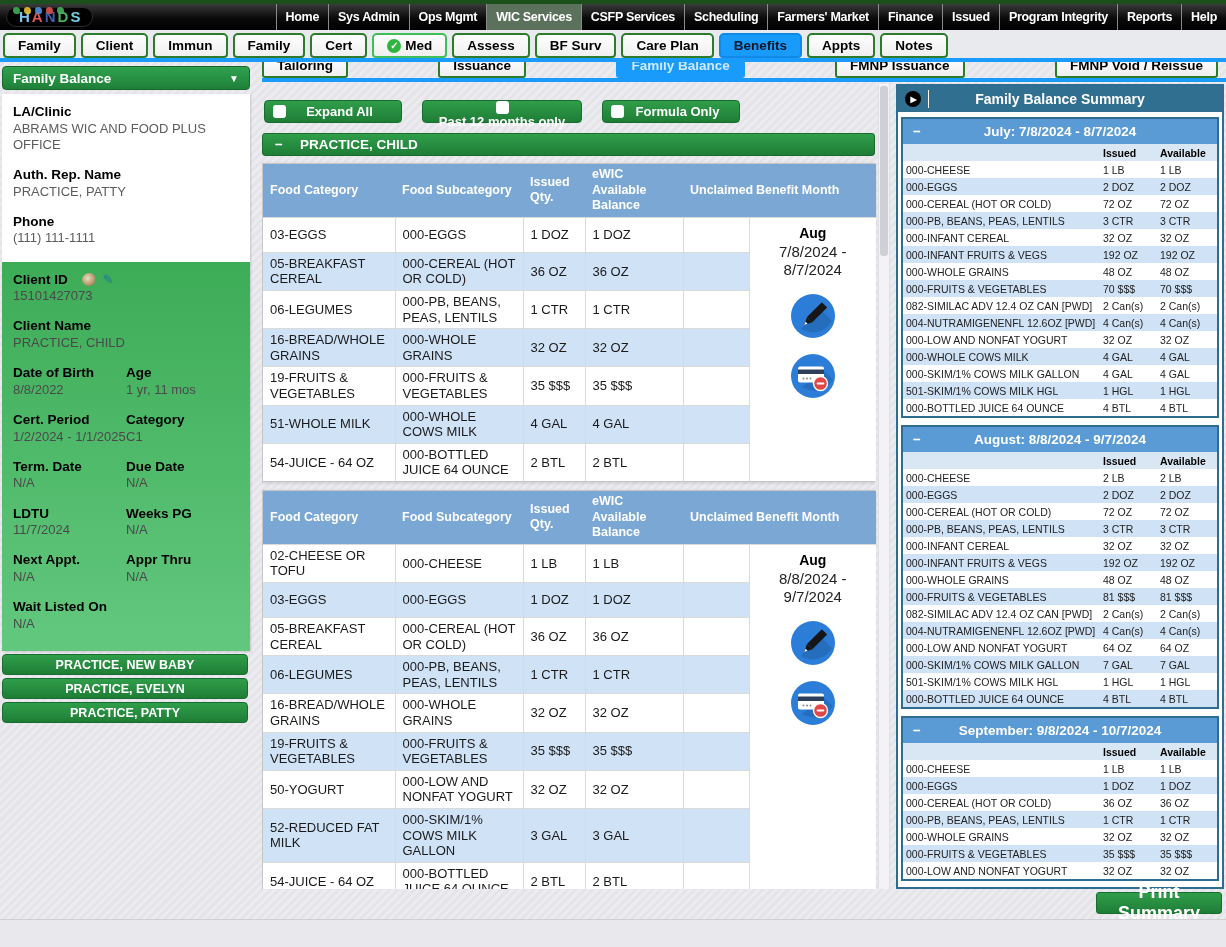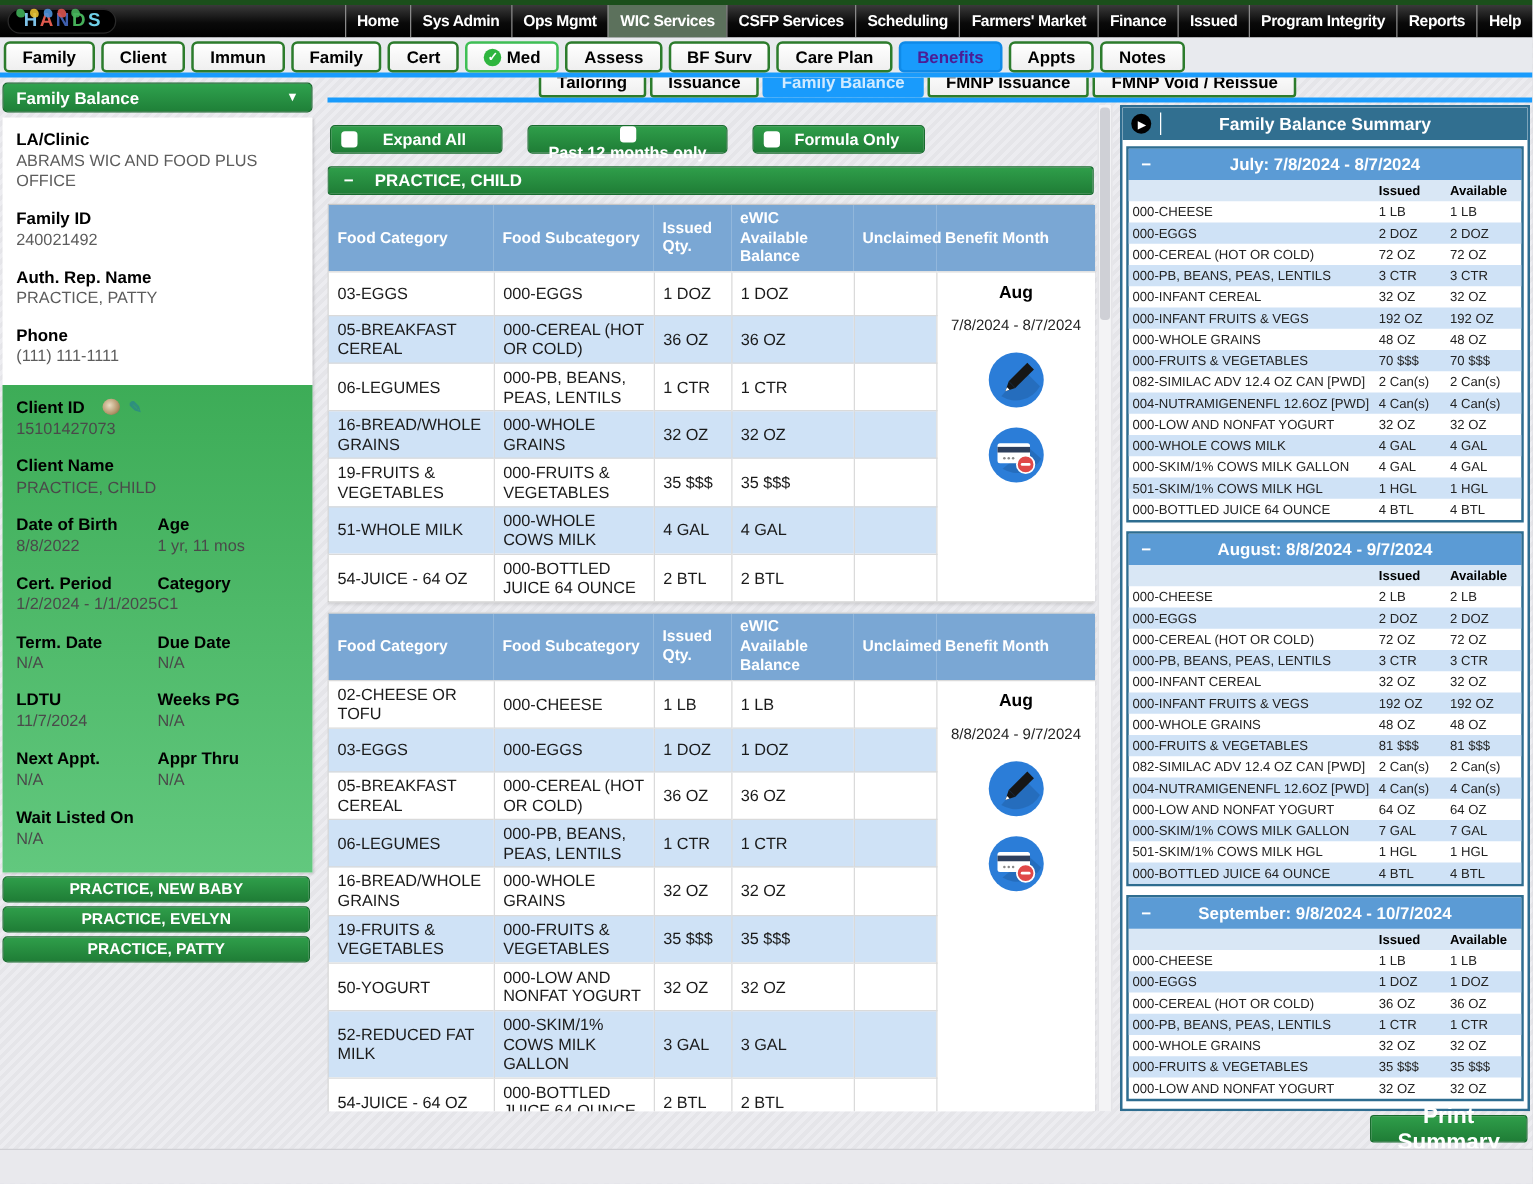--- a/index.html
+++ b/index.html
@@ -17,21 +17,21 @@
   .topnav{margin-left:auto;display:flex;align-items:stretch;}
   .nav-item{display:flex;align-items:center;padding:0 9px;color:#fff;font-size:12.5px;font-weight:bold;
             border-left:1px solid #8a8a8a;letter-spacing:-0.3px;white-space:nowrap;cursor:pointer;}
   .nav-item.active{background:#5c715c;}
   
   .tabrow{height:32px;flex:none;background:#e8eaee;border-bottom:4px solid #199bfc;box-sizing:border-box;
           display:flex;align-items:flex-end;gap:5px;padding-left:3px;}
   .tab{height:25px;display:flex;align-items:center;justify-content:center;gap:4px;padding:0 13px;
        background:linear-gradient(#ffffff,#efefef);border:2px solid #2c7c2c;border-radius:5px 5px 4px 4px;
        font-weight:bold;font-size:13.5px;box-sizing:border-box;cursor:pointer;white-space:nowrap;color:#000;}
-  .tab.active{background:#199bfc;border-color:#0f8ae8;color:#4c1d95;}
+  .tab.active{background:#199bfc;border-color:#0f8ae8;color:#0f172a;}
   .tab.highlight{border-color:#3fbf55;}
   .med-check{width:14px;height:14px;border-radius:50%;background:#2eb53e;color:#fff;font-size:10px;
              font-weight:bold;display:flex;align-items:center;justify-content:center;flex:none;}
   
   .body-wrap{flex:1;display:flex;overflow:hidden;}
   
   .sidebar{width:250px;flex:none;display:flex;flex-direction:column;padding:4px 0 0 2px;box-sizing:border-box;}
   .sb-header{height:24px;flex:none;background:linear-gradient(#2fa24e,#1f8038);border:1px solid #17672c;
              border-radius:4px;color:#fff;font-weight:bold;font-size:13.5px;display:flex;align-items:center;
              justify-content:space-between;padding:0 10px;box-sizing:border-box;cursor:pointer;}
@@ -48,21 +48,21 @@
   .pair .sb-field{margin-bottom:0;}
   .idicons{display:inline-flex;gap:7px;margin-left:14px;vertical-align:-2px;}
   .hands-mini{width:14px;height:13px;border-radius:50%;background:radial-gradient(circle at 40% 40%,#e9ddc2,#b3946a 60%,#6d5437);display:inline-block;}
   .edit-mini{font-size:13px;color:#2e8f7f;line-height:1;transform:rotate(0deg);}
   .sb-buttons{margin-top:3px;display:flex;flex-direction:column;gap:3px;padding-right:2px;}
   .member-btn{height:19px;background:linear-gradient(#2f9e4a,#1f7d36);border:1px solid #186c2e;border-radius:4px;
               color:#fff;font-weight:bold;font-size:12.5px;display:flex;align-items:center;justify-content:center;cursor:pointer;}
   
   .right-region{flex:1;display:flex;flex-direction:column;padding-left:12px;overflow:hidden;}
   .subtab-bar{height:20px;flex:none;border-bottom:4px solid #199bfc;box-sizing:border-box;display:flex;
-              justify-content:center;align-items:flex-end;gap:3px;padding-right:20px;}
+              justify-content:space-between;align-items:flex-end;gap:3px;padding-right:8px;}
   .subtab{height:25px;display:flex;align-items:center;padding:0 13px;background:linear-gradient(#ffffff,#efefef);
           border:2px solid #2c7c2c;border-radius:5px 5px 3px 3px;font-weight:bold;font-size:13.5px;
           box-sizing:border-box;cursor:pointer;white-space:nowrap;color:#000;}
   .subtab.active{background:#199bfc;border-color:#199bfc;color:#cfeaff;}
   .content-row{flex:1;display:flex;overflow:hidden;}
   .main{width:616px;flex:none;overflow:hidden;padding-top:18px;background:transparent;}
   .toolbar{display:flex;gap:20px;margin:0 0 10px 2px;}
   .toolbar-btn{width:138px;height:23px;background:linear-gradient(#2f9e4a,#1f7d36);border:1px solid #186c2e;
                border-radius:4px;color:#fff;font-weight:bold;font-size:13px;display:flex;align-items:center;
                padding:0 8px;box-sizing:border-box;cursor:pointer;}
@@ -75,21 +75,21 @@
   .table-card{width:613px;background:#fff;border:1px solid #c6c6c6;margin-bottom:8px;box-shadow:0 1px 3px rgba(0,0,0,.15);box-sizing:border-box;}
   table{width:100%;border-collapse:collapse;table-layout:fixed;}
   thead th{background:#7aa7d4;color:#fff;font-size:12.5px;font-weight:bold;text-align:left;padding:3px 7px;
            line-height:1.25;height:34px;box-sizing:border-box;vertical-align:middle;}
   tbody td{font-size:13px;color:#1a1a1a;padding:3px 7px;border-top:1px solid #dadada;border-left:1px solid #dadada;
            line-height:1.2;height:35px;box-sizing:border-box;vertical-align:middle;background:#fff;}
   tbody td:first-child{border-left:none;}
   tbody tr.even td{background:#cfe2f6;}
   td.month-cell{background:#fff !important;vertical-align:top;text-align:center;}
   .month-name{font-weight:bold;font-size:14px;margin-top:4px;color:#000;}
-  .month-range{font-size:12px;color:#222;margin-top:11px;}
+  .month-range{font-size:15px;color:#222;margin-top:1px;}
   .icon-circle{width:46px;height:46px;margin:14px auto 0;cursor:pointer;}
   .icon-circle svg{display:block;}
   .scrollbar{width:10px;flex:none;background:#f3f3f5;border-left:1px solid #e0e0e4;border-right:1px solid #e0e0e4;margin:2px 0 0 0;}
   .scroll-thumb{width:8px;height:170px;background:#cfd0d6;border-radius:3px;margin:2px auto 0;}
   .summary{flex:1;margin:2px 2px 0 6px;border:2px solid #2e6d90;background:#fff;overflow:hidden;display:flex;flex-direction:column;}
   .sum-title{height:26px;flex:none;background:#316f90;color:#fff;font-weight:bold;font-size:14px;position:relative;
              display:flex;align-items:center;justify-content:center;}
   .sum-title-icons{position:absolute;left:7px;display:flex;align-items:center;gap:7px;}
   .play-circle{width:16px;height:16px;border-radius:50%;background:#000;color:#fff;font-size:8px;display:flex;
                align-items:center;justify-content:center;padding-left:1px;box-sizing:border-box;cursor:pointer;}
@@ -193,24 +193,20 @@
         <span>Family Balance</span>
         <span class="caret">▼</span>
       </div>
       <div class="sb-panel">
         <div class="sb-white" id="family-fields">
             <div class="sb-field">
               <div class="sb-label">LA/Clinic</div>
               <div class="sb-value">ABRAMS WIC AND FOOD PLUS OFFICE</div>
             </div>
             <div class="sb-field">
-              <div class="sb-label">Family ID</div>
-              <div class="sb-value">240021492</div>
-            </div>
-            <div class="sb-field">
               <div class="sb-label">Auth. Rep. Name</div>
               <div class="sb-value">PRACTICE, PATTY</div>
             </div>
             <div class="sb-field">
               <div class="sb-label">Phone</div>
               <div class="sb-value">(111) 111-1111</div>
             </div>
           </div>
         <div class="sb-green" id="client-fields">
             <div class="sb-field">

